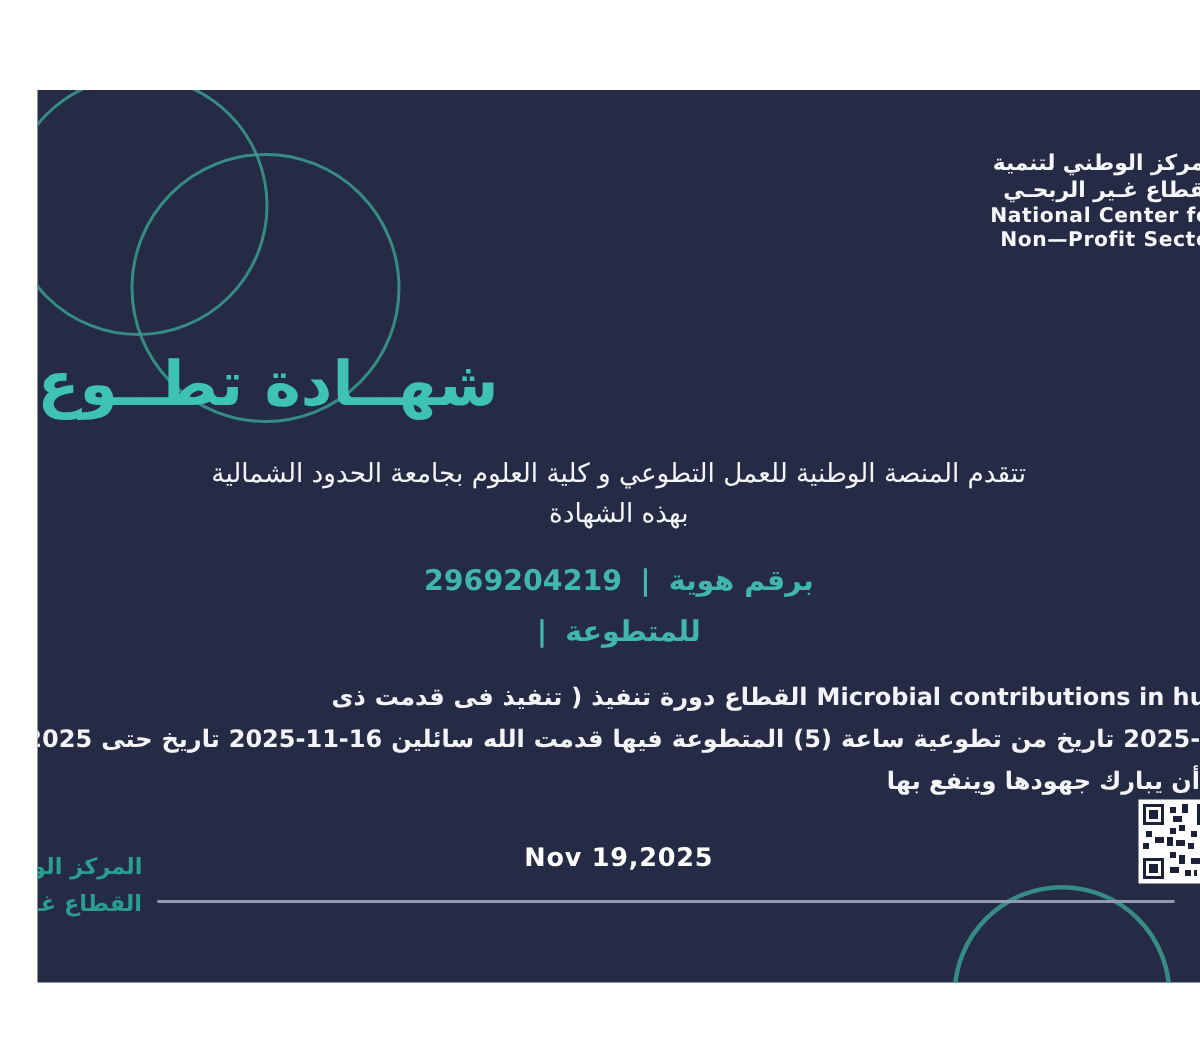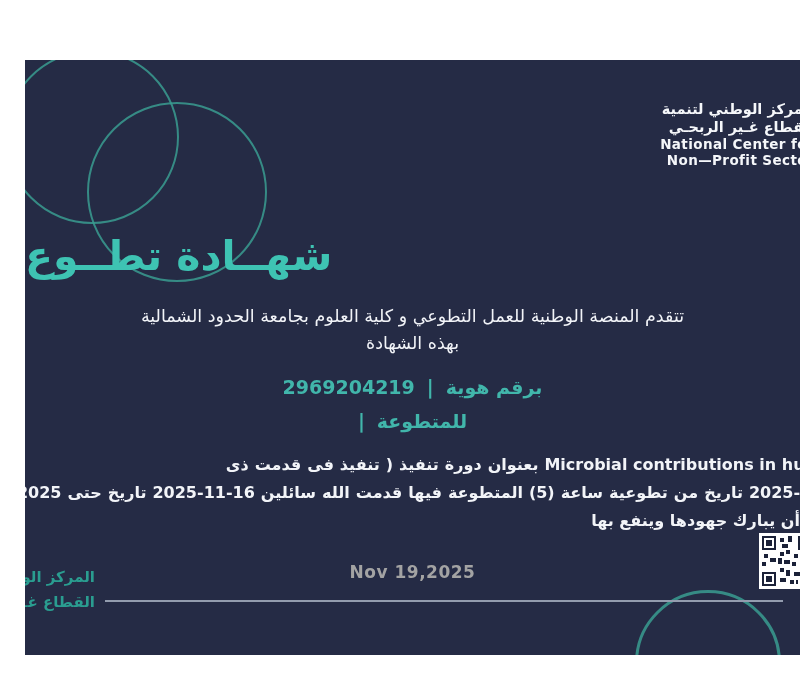--- a/index.html
+++ b/index.html
@@ -28,21 +28,21 @@
   
   .body-line{position:absolute;white-space:nowrap;font-weight:bold;font-size:16px;color:#f2f4f8;}
   .body-line .w{display:inline-block;unicode-bidi:isolate;direction:rtl;margin:0 3px;}
   #body-1{top:395px;right:-35px;}
   #body-2{top:423px;left:-40px;}
   #body-3{top:451px;width:100%;text-align:right;direction:rtl;}
   
   #org-text{position:absolute;left:0;top:505px;width:70px;color:#2a9d90;font-weight:bold;
             font-size:15px;line-height:25px;}
   .org-line{overflow:hidden;white-space:nowrap;direction:rtl;text-align:right;}
-  #issue-date{position:absolute;top:502px;width:100%;text-align:center;color:#a3a3a3;
+  #issue-date{position:absolute;top:502px;width:100%;text-align:center;color:#ffffff;
               font-size:17px;font-weight:bold;letter-spacing:.5px;}
   #rule{position:absolute;left:80px;top:540px;width:678px;height:2px;background:#939cae;}
   #qr{position:absolute;right:-15px;top:473px;width:56px;height:56px;background:#ffffff;padding:3px;box-sizing:border-box;}
 </style>
 </head>
 <body>
 
 <div id="page">
   <div id="cert">
 
@@ -68,21 +68,21 @@
       <span>برقم هوية</span>
       <span class="sep">|</span>
       <span>2969204219</span>
     </div>
 
     <div id="row-name" class="kv">
       <span>للمتطوعة</span>
       <span class="sep">|</span>
     </div>
 
-    <div id="body-1" class="body-line"><span class="w">ذى</span><span class="w">قدمت</span><span class="w">فى</span><span class="w">تنفيذ</span><span class="w">(</span><span class="w">تنفيذ</span><span class="w">دورة</span><span class="w">بعنوان</span><span class="w">Microbial contributions in huma</span></div>
+    <div id="body-1" class="body-line"><span class="w">ذى</span><span class="w">قدمت</span><span class="w">فى</span><span class="w">تنفيذ</span><span class="w">(</span><span class="w">تنفيذ</span><span class="w">دورة</span><span class="w">القطاع</span><span class="w">Microbial contributions in huma</span></div>
     <div id="body-2" class="body-line"><span class="w">11-2025</span><span class="w">حتى</span><span class="w">تاريخ</span><span class="w">2025-11-16</span><span class="w">سائلين</span><span class="w">الله</span><span class="w">قدمت</span><span class="w">فيها</span><span class="w">المتطوعة</span><span class="w">(5)</span><span class="w">ساعة</span><span class="w">تطوعية</span><span class="w">من</span><span class="w">تاريخ</span><span class="w">2025-11-16</span></div>
     <div id="body-3" class="body-line">أن يبارك جهودها وينفع بها</div>
 
     <div id="org-text">
       <div class="org-line">المركز الوطني لتنمية</div>
       <div class="org-line">القطاع غـير الربحـي</div>
     </div>
 
     <div id="issue-date">Nov 19,2025</div>
     <div id="rule"></div>

